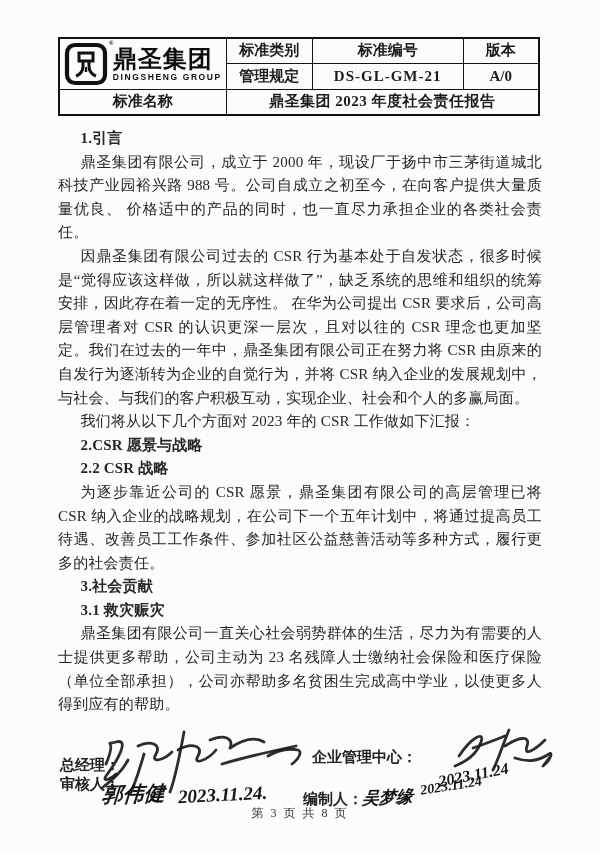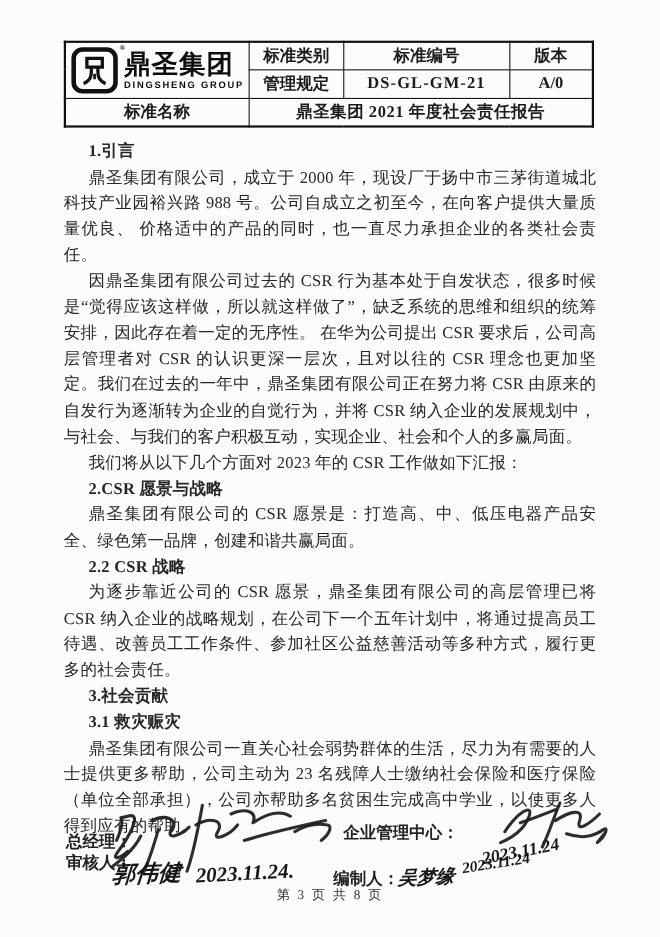--- a/index.html
+++ b/index.html
@@ -97,32 +97,31 @@
       <td class="c-num">标准编号</td>
       <td class="c-ver">版本</td>
     </tr>
     <tr class="r2">
       <td>管理规定</td>
       <td class="mono-ish">DS-GL-GM-21</td>
       <td>A/0</td>
     </tr>
     <tr class="r3">
       <td>标准名称</td>
-      <td colspan="3" class="title-cell">鼎圣集团 2021 年度社会责任报告</td>
+      <td colspan="3" class="title-cell">鼎圣集团 2023 年度社会责任报告</td>
     </tr>
   </tbody>
     </table>
 
   <div class="doc-body">
     <p class="hd">1.引言</p>
     <p>鼎圣集团有限公司，成立于 2000 年，现设厂于扬中市三茅街道城北科技产业园裕兴路 988 号。公司自成立之初至今，在向客户提供大量质量优良、 价格适中的产品的同时，也一直尽力承担企业的各类社会责任。</p>
     <p>因鼎圣集团有限公司过去的 CSR 行为基本处于自发状态，很多时候是“觉得应该这样做，所以就这样做了”，缺乏系统的思维和组织的统筹安排，因此存在着一定的无序性。 在华为公司提出 CSR 要求后，公司高层管理者对 CSR 的认识更深一层次，且对以往的 CSR 理念也更加坚定。我们在过去的一年中，鼎圣集团有限公司正在努力将 CSR 由原来的自发行为逐渐转为企业的自觉行为，并将 CSR 纳入企业的发展规划中，与社会、与我们的客户积极互动，实现企业、社会和个人的多赢局面。</p>
     <p>我们将从以下几个方面对 2023 年的 CSR 工作做如下汇报：</p>
     <p class="hd">2.CSR 愿景与战略</p>
-    <p>鼎圣集团有限公司的 CSR 愿景是：打造高、中、低压电器产品安全、绿色第一品牌，创建和谐共赢局面。</p>
     <p class="hd">2.2 CSR 战略</p>
     <p>为逐步靠近公司的 CSR 愿景，鼎圣集团有限公司的高层管理已将 CSR 纳入企业的战略规划，在公司下一个五年计划中，将通过提高员工待遇、改善员工工作条件、参加社区公益慈善活动等多种方式，履行更多的社会责任。</p>
     <p class="hd">3.社会贡献</p>
     <p class="hd">3.1 救灾赈灾</p>
     <p>鼎圣集团有限公司一直关心社会弱势群体的生活，尽力为有需要的人士提供更多帮助，公司主动为 23 名残障人士缴纳社会保险和医疗保险（单位全部承担），公司亦帮助多名贫困生完成高中学业，以使更多人得到应有的帮助。</p>
   </div>
 
   <div class="sig-area">
 
     <span class="sig-label" style="left:60px; top:38px;">总经理：</span>

